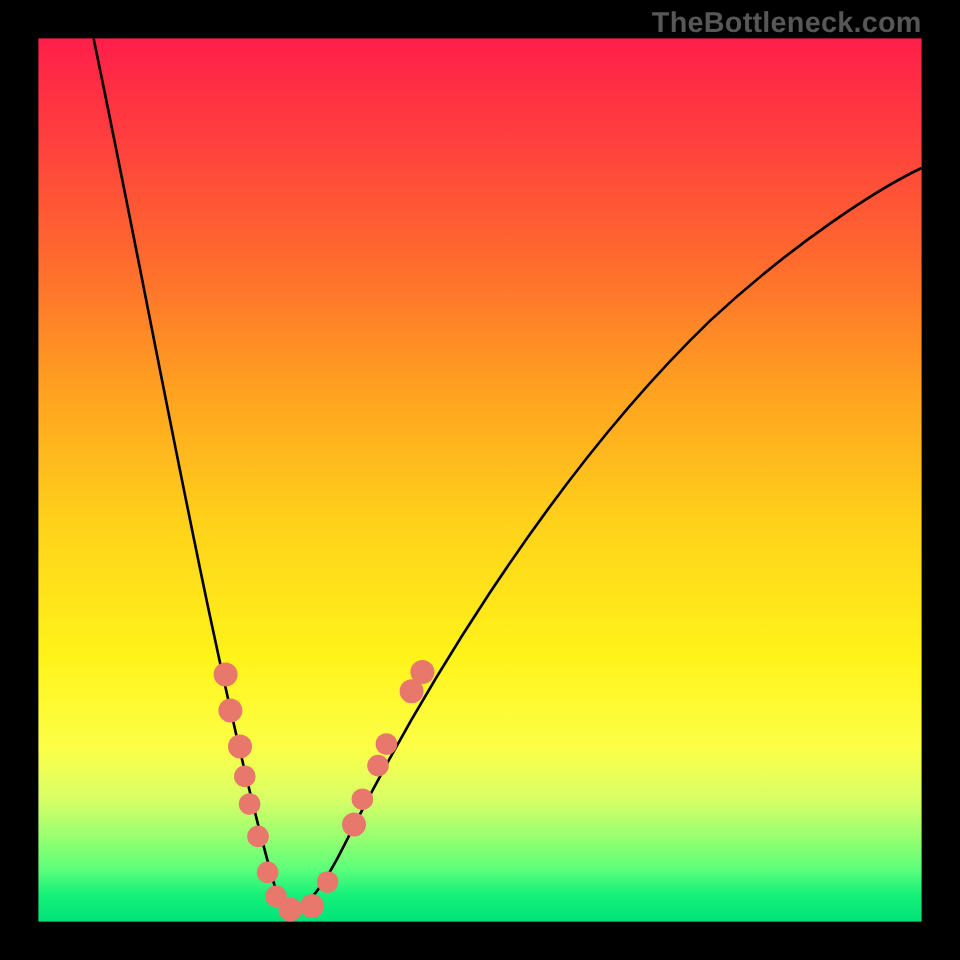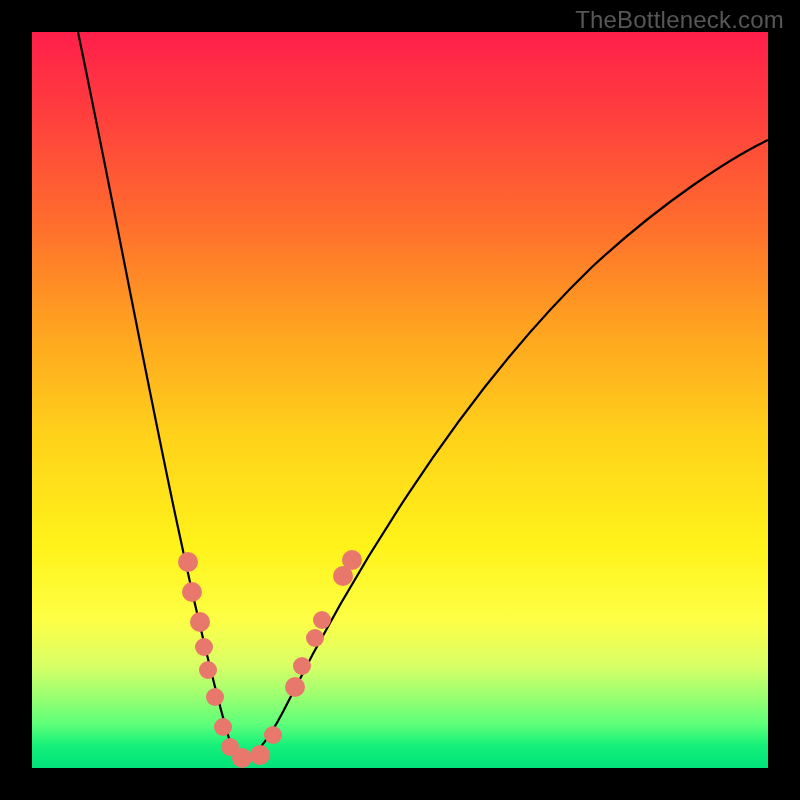--- a/index.html
+++ b/index.html
@@ -35,24 +35,24 @@
       #d9ff66 86%,
       #9fff70 90%,
       #5eff7a 94%,
       #15f07a 97%,
       #00e27a 100%
     );
   }
   .watermark {
     position: absolute;
     top: 6px;
-    right: 16px;
+    right: 32px;
     color: #575757;
     font-size: 24px;
-    font-weight: 400;
+    font-weight: 700;
     letter-spacing: 0.2px;
     user-select: none;
   }
   svg.overlay {
     position: absolute;
     left: 0;
     top: 0;
     width: 736px;
     height: 736px;
     overflow: visible;

